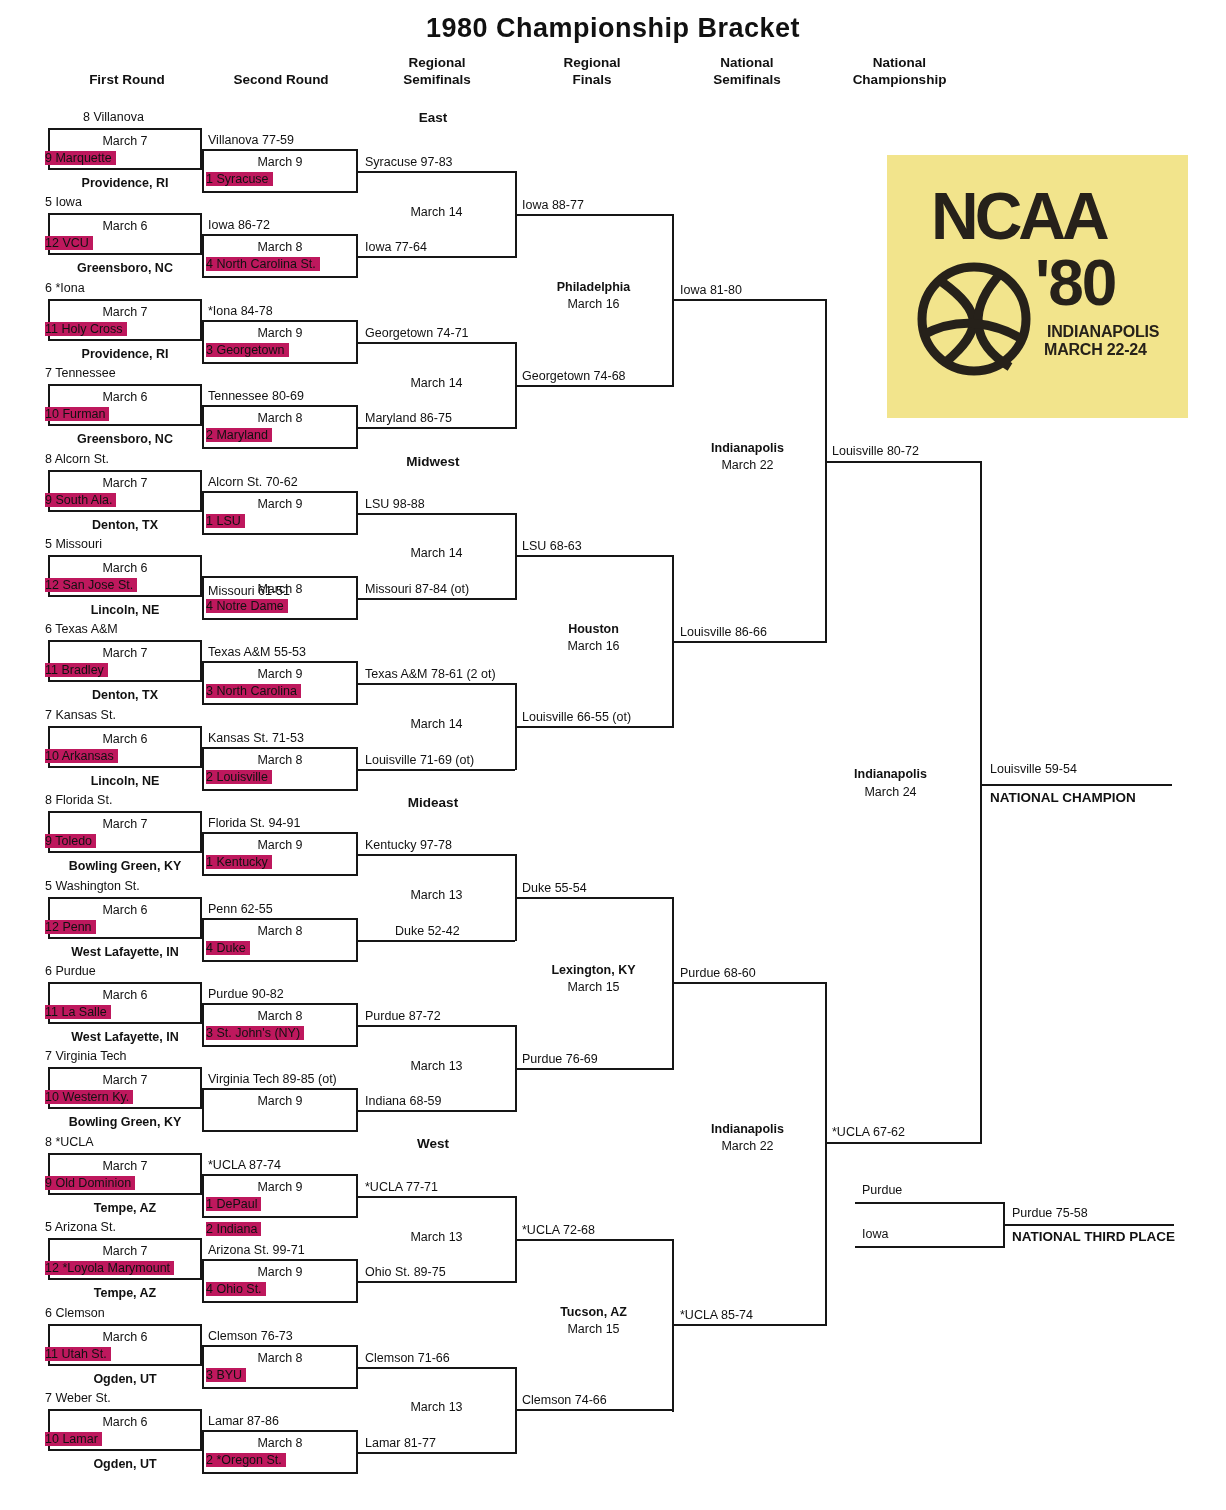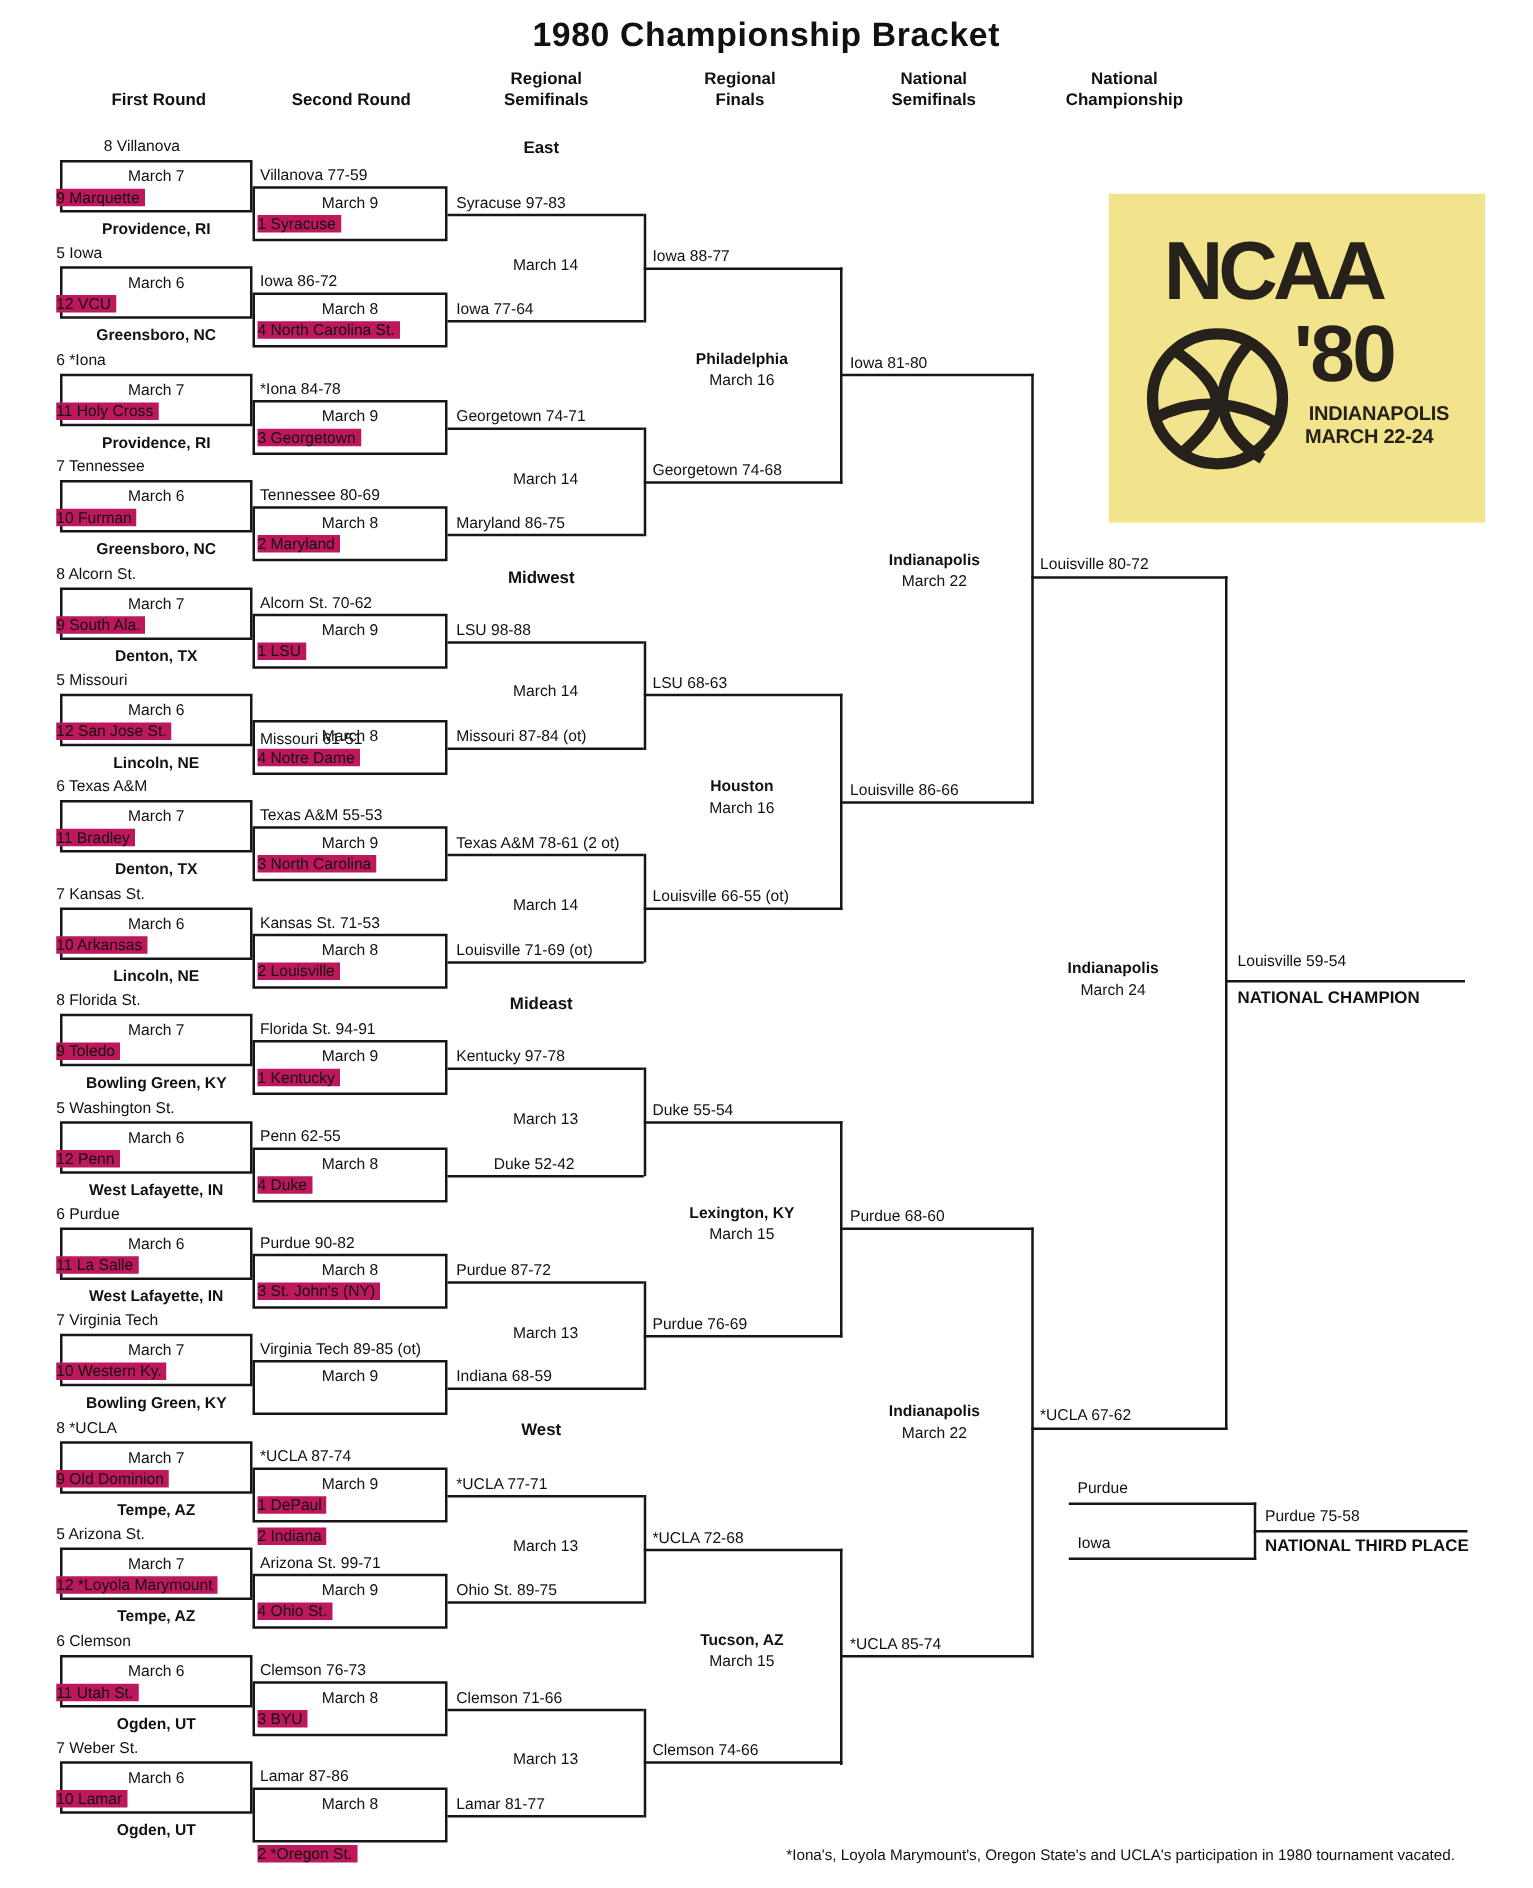--- a/index.html
+++ b/index.html
@@ -91,21 +91,20 @@
   <div class="lbl b ctr" style="left:843px;top:767px;width:95px;">Indianapolis</div>
   <div class="lbl ctr" style="left:843px;top:785px;width:95px;">March 24</div>
   <div class="lbl" style="left:990px;top:762px;">Louisville 59-54</div>
   <div class="lbl b big" style="left:990px;top:791px;">NATIONAL CHAMPION</div>
 
   <div class="lbl" style="left:862px;top:1183px;">Purdue</div>
   <div class="lbl" style="left:862px;top:1227px;">Iowa</div>
   <div class="lbl" style="left:1012px;top:1206px;">Purdue 75-58</div>
   <div class="lbl b big" style="left:1012px;top:1230px;">NATIONAL THIRD PLACE</div>
 
-  <div class="note" style="left:629px;top:1477px;">*Iona's, Loyola Marymount's, Oregon State's and UCLA's participation in 1980 tournament vacated.</div>
 
 <div class="box" style="left: 48px; top: 128px; width: 154px; height: 42px;"></div>
     <div class="lbl" style="left: 45px; top: 110px; margin-left: 38px;">8 Villanova</div>
     <div class="lbl ctr" style="left: 48px; top: 134px; width: 154px;">March 7</div>
     <div class="lbl bg" style="left: 45px; top: 151px;">9 Marquette</div>
     <div class="lbl b ctr" style="left: 48px; top: 176px; width: 154px;">Providence, RI</div>
     <div class="box" style="left: 48px; top: 213px; width: 154px; height: 42px;"></div>
     <div class="lbl" style="left: 45px; top: 195px;">5 Iowa</div>
     <div class="lbl ctr" style="left: 48px; top: 219px; width: 154px;">March 6</div>
     <div class="lbl bg" style="left: 45px; top: 236px;">12 VCU</div>
@@ -299,21 +298,21 @@
     <div class="lbl" style="left: 208px; top: 1243px;">Arizona St. 99-71</div>
     <div class="lbl ctr" style="left: 202px; top: 1265px; width: 156px;">March 9</div>
     <div class="lbl bg" style="left: 206px; top: 1282px;">4 Ohio St.</div>
     <div class="box" style="left: 202px; top: 1345px; width: 156px; height: 44px;"></div>
     <div class="lbl" style="left: 208px; top: 1329px;">Clemson 76-73</div>
     <div class="lbl ctr" style="left: 202px; top: 1351px; width: 156px;">March 8</div>
     <div class="lbl bg" style="left: 206px; top: 1368px;">3 BYU</div>
     <div class="box" style="left: 202px; top: 1430px; width: 156px; height: 44px;"></div>
     <div class="lbl" style="left: 208px; top: 1414px;">Lamar 87-86</div>
     <div class="lbl ctr" style="left: 202px; top: 1436px; width: 156px;">March 8</div>
-    <div class="lbl bg" style="left: 206px; top: 1453px; margin-top: 23px;">2 *Oregon St.</div>
+    <div class="lbl bg" style="left: 206px; top: 1453px;">2 *Oregon St.</div>
     <div class="hline" style="left: 358px; top: 1196px; width: 157px;"></div>
     <div class="hline" style="left: 358px; top: 1281px; width: 157px;"></div>
     <div class="vline" style="left: 515px; top: 1196px; height: 87px;"></div>
     <div class="lbl" style="left: 365px; top: 1180px;">*UCLA 77-71</div>
     <div class="lbl" style="left: 365px; top: 1265px;">Ohio St. 89-75</div>
     <div class="lbl ctr" style="left: 358px; top: 1230px; width: 157px;">March 13</div>
     <div class="hline" style="left: 358px; top: 1367px; width: 157px;"></div>
     <div class="hline" style="left: 358px; top: 1452px; width: 157px;"></div>
     <div class="vline" style="left: 515px; top: 1367px; height: 87px;"></div>
     <div class="lbl" style="left: 365px; top: 1351px;">Clemson 71-66</div>

